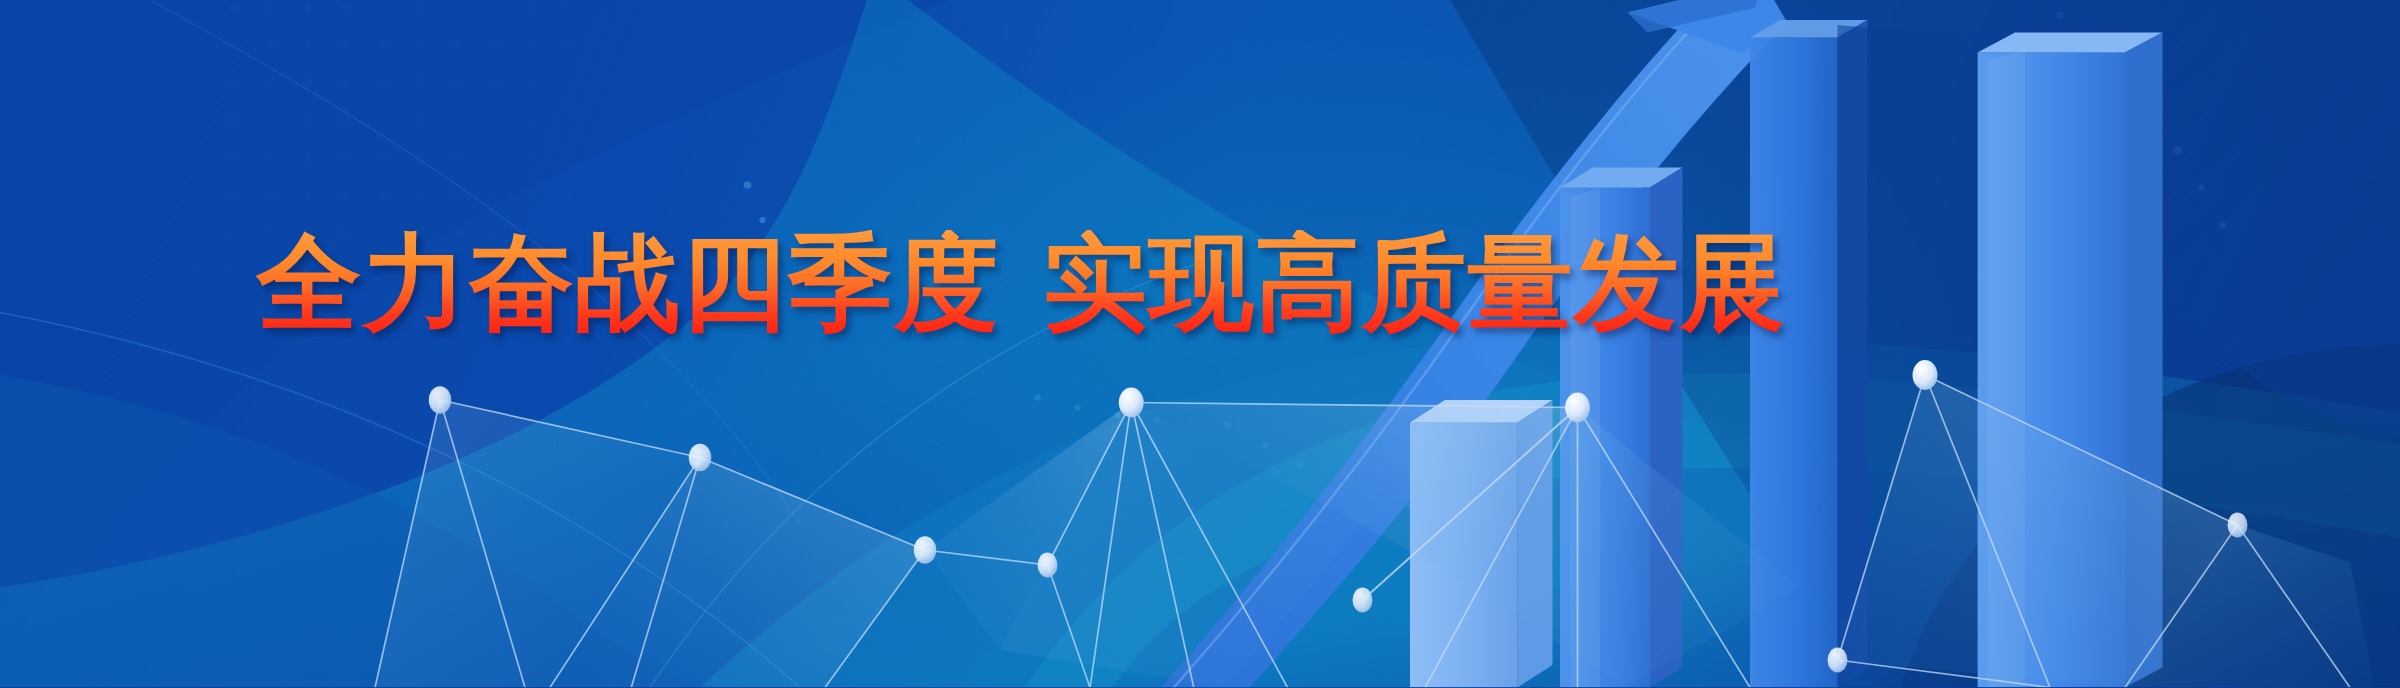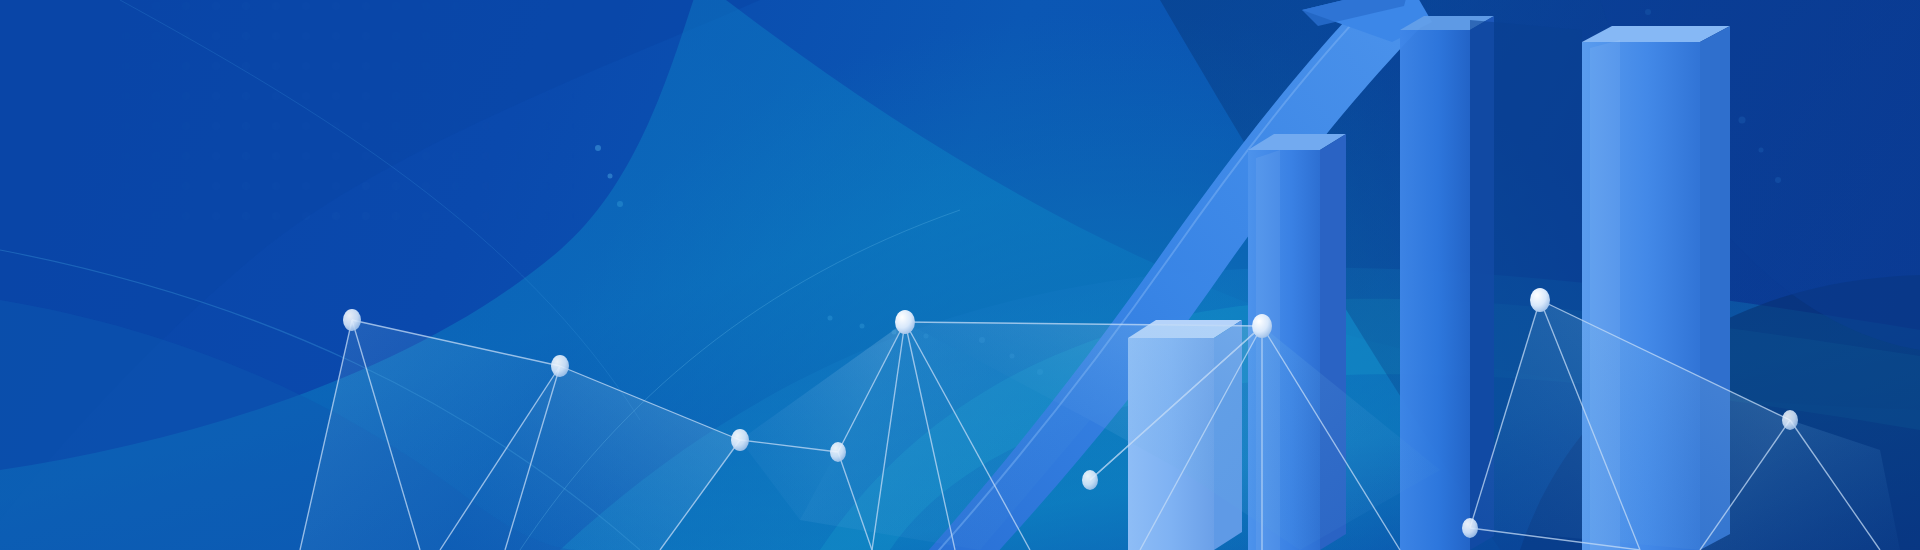--- a/index.html
+++ b/index.html
@@ -299,14 +299,19 @@
         <ellipse cx="905" cy="322" rx="10" ry="12" fill="url(#nodeG)"></ellipse>
         <ellipse cx="1262" cy="326" rx="10" ry="12" fill="url(#nodeG)"></ellipse>
         <ellipse cx="1090" cy="480" rx="8" ry="10" fill="url(#nodeG)" opacity="0.9"></ellipse>
         <ellipse cx="1540" cy="300" rx="10" ry="12" fill="url(#nodeG)"></ellipse>
         <ellipse cx="1470" cy="528" rx="8" ry="10" fill="url(#nodeG)" opacity="0.9"></ellipse>
         <ellipse cx="1790" cy="420" rx="8" ry="10" fill="url(#nodeG)" opacity="0.85"></ellipse>
       </g>
     </svg>
   </div>
 
+  <div id="headline">
+    <div class="title">
+      <span>全力奋战四季度</span><span class="gap"></span><span>实现高质量发展</span>
+    </div>
+  </div>
 
 </div>
 
 </body></html>

